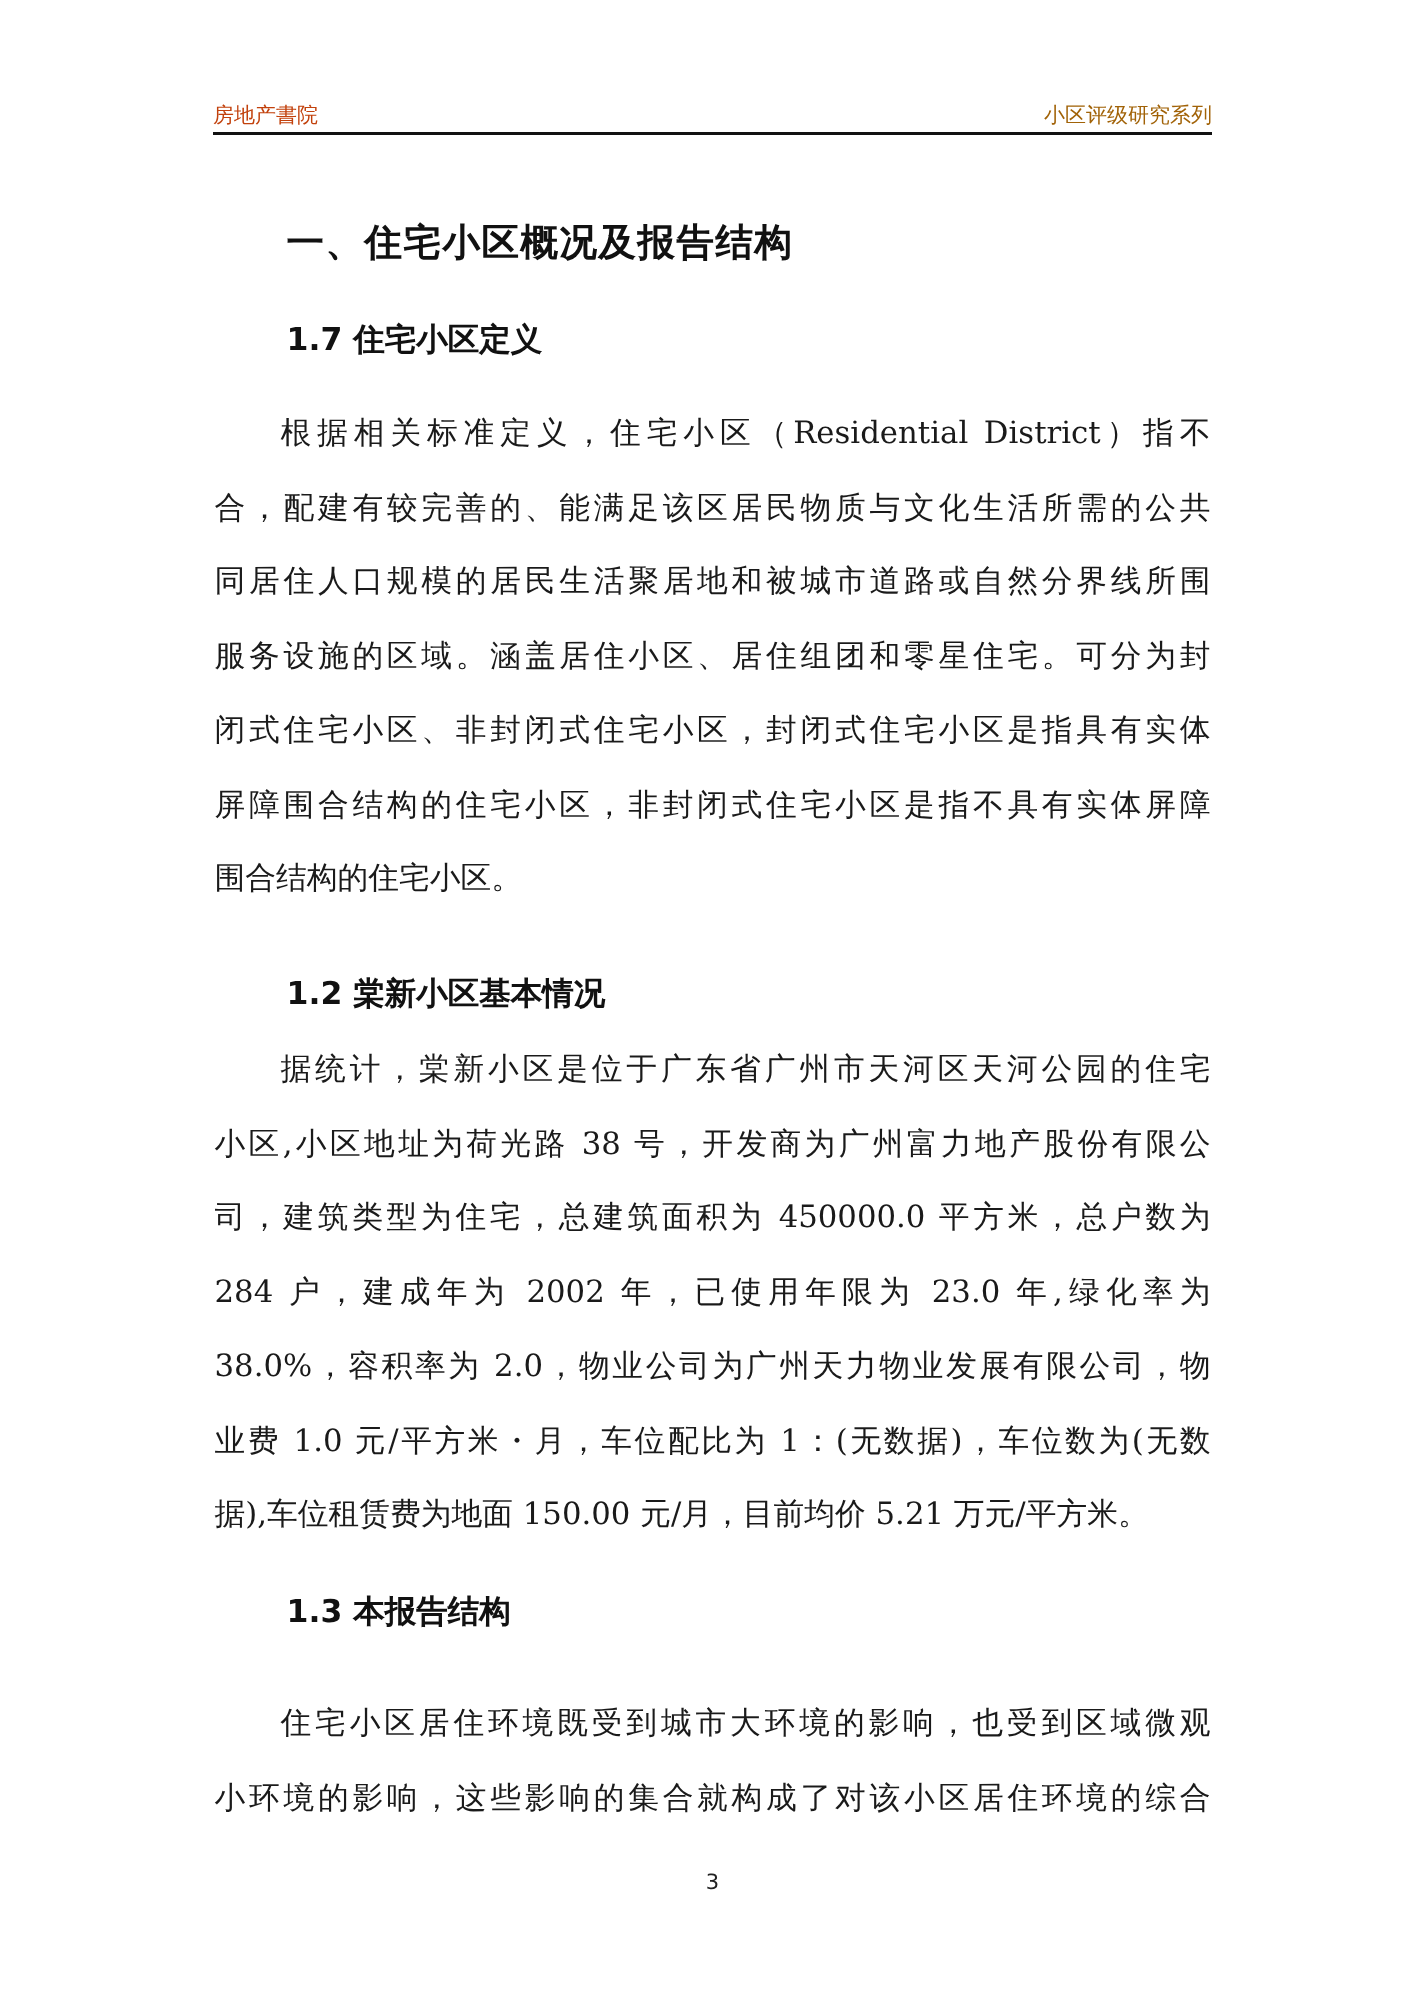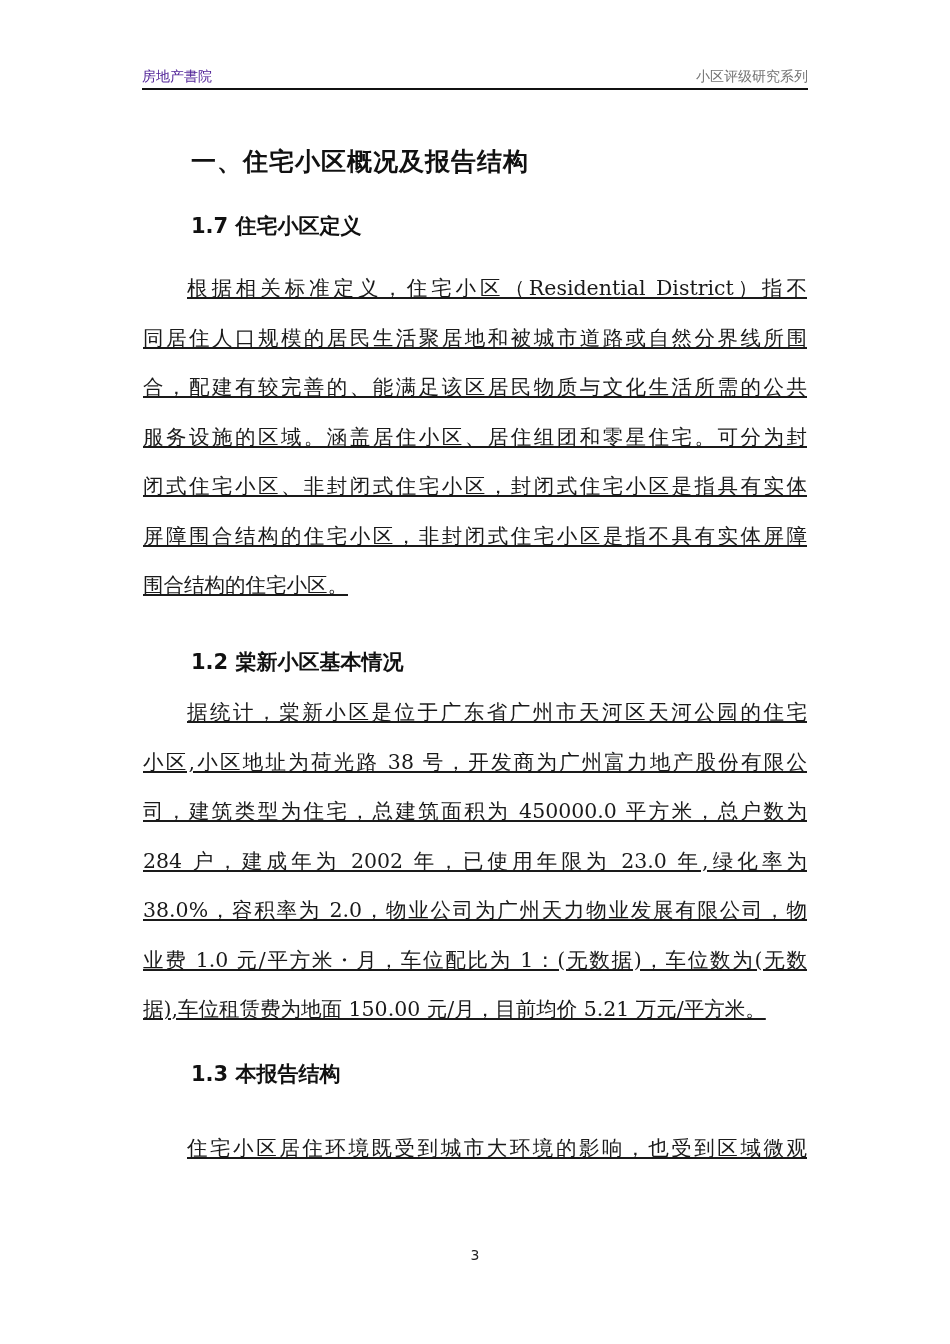--- a/index.html
+++ b/index.html
@@ -1,63 +1,64 @@
 <!DOCTYPE html>
 <html><head>
 <meta charset="utf-8">
 <style>
   html, body { margin: 0; padding: 0; background: #ffffff; }
   body { width: 950px; height: 1344px; position: relative; overflow: hidden;
          font-family: "DejaVu Serif", "Liberation Serif", serif; color: #111; }
   .header { position: absolute; left: 142px; top: 66px; width: 666px; height: 22px; }
-  .header-left { position: absolute; left: 0; top: 2px; font-family: "DejaVu Sans", "Liberation Sans", sans-serif; font-size: 14px; color: #4c1d95; }
-  .header-right { position: absolute; right: 0; top: 2px; font-family: "DejaVu Sans", "Liberation Sans", sans-serif; font-size: 14px; color: #737373; }
+  .header-left { position: absolute; left: 0; top: 2px; font-family: "DejaVu Sans", "Liberation Sans", sans-serif; font-size: 14px; color: #c2410c; }
+  .header-right { position: absolute; right: 0; top: 2px; font-family: "DejaVu Sans", "Liberation Sans", sans-serif; font-size: 14px; color: #a16207; }
   .header-rule { position: absolute; left: 142px; top: 88px; width: 666px; height: 2px; background: #111; }
   .h1 { position: absolute; left: 191px; top: 145px; font-size: 25px; font-weight: bold; letter-spacing: 1px;
         font-family: "DejaVu Sans", "Liberation Sans", sans-serif; }
   .h2 { position: absolute; left: 191px; font-size: 21px; font-weight: bold;
         font-family: "DejaVu Sans", "Liberation Sans", sans-serif; }
-  .para { position: absolute; left: 143px; width: 664px; font-size: 20.5px; line-height: 49.5px; color: #1a1a1a; text-decoration: underline; }
+  .para { position: absolute; left: 143px; width: 664px; font-size: 20.5px; line-height: 49.5px; color: #1a1a1a; }
   .line { display: block; white-space: nowrap; text-align: justify; text-align-last: justify; }
   .line.first { padding-left: 44px; }
   .line.last { text-align-last: left; }
   .page-number { position: absolute; left: 0; width: 950px; top: 1247px; text-align: center;
                  font-family: "DejaVu Sans", "Liberation Sans", sans-serif; font-size: 14px; color: #222; }
 </style>
 </head>
 <body>
 
 <div class="header">
   <span class="header-left">房地产書院</span>
   <span class="header-right">小区评级研究系列</span>
 </div>
 <div class="header-rule"></div>
 
 <div class="h1">一、住宅小区概况及报告结构</div>
 
 <div class="h2" style="top:212px;">1.7 住宅小区定义</div>
 <div class="para" style="top:264px;">
   <span class="line first">根据相关标准定义，住宅小区（Residential District）指不</span>
+  <span class="line">合，配建有较完善的、能满足该区居民物质与文化生活所需的公共</span>
   <span class="line">同居住人口规模的居民生活聚居地和被城市道路或自然分界线所围</span>
-  <span class="line">合，配建有较完善的、能满足该区居民物质与文化生活所需的公共</span>
   <span class="line">服务设施的区域。涵盖居住小区、居住组团和零星住宅。可分为封</span>
   <span class="line">闭式住宅小区、非封闭式住宅小区，封闭式住宅小区是指具有实体</span>
   <span class="line">屏障围合结构的住宅小区，非封闭式住宅小区是指不具有实体屏障</span>
   <span class="line last">围合结构的住宅小区。</span>
 </div>
 
 <div class="h2" style="top:648px;">1.2 棠新小区基本情况</div>
 <div class="para" style="top:688px;">
   <span class="line first">据统计，棠新小区是位于广东省广州市天河区天河公园的住宅</span>
   <span class="line">小区,小区地址为荷光路 38 号，开发商为广州富力地产股份有限公</span>
   <span class="line">司，建筑类型为住宅，总建筑面积为 450000.0 平方米，总户数为</span>
   <span class="line">284 户，建成年为 2002 年，已使用年限为 23.0 年,绿化率为</span>
   <span class="line">38.0%，容积率为 2.0，物业公司为广州天力物业发展有限公司，物</span>
   <span class="line">业费 1.0 元/平方米・月，车位配比为 1：(无数据)，车位数为(无数</span>
   <span class="line last">据),车位租赁费为地面 150.00 元/月，目前均价 5.21 万元/平方米。</span>
 </div>
 
 <div class="h2" style="top:1060px;">1.3 本报告结构</div>
 <div class="para" style="top:1124px;">
   <span class="line first">住宅小区居住环境既受到城市大环境的影响，也受到区域微观</span>
+  <span class="line">小环境的影响，这些影响的集合就构成了对该小区居住环境的综合</span>
 </div>
 
 <div class="page-number">3</div>
 
 </body></html>

